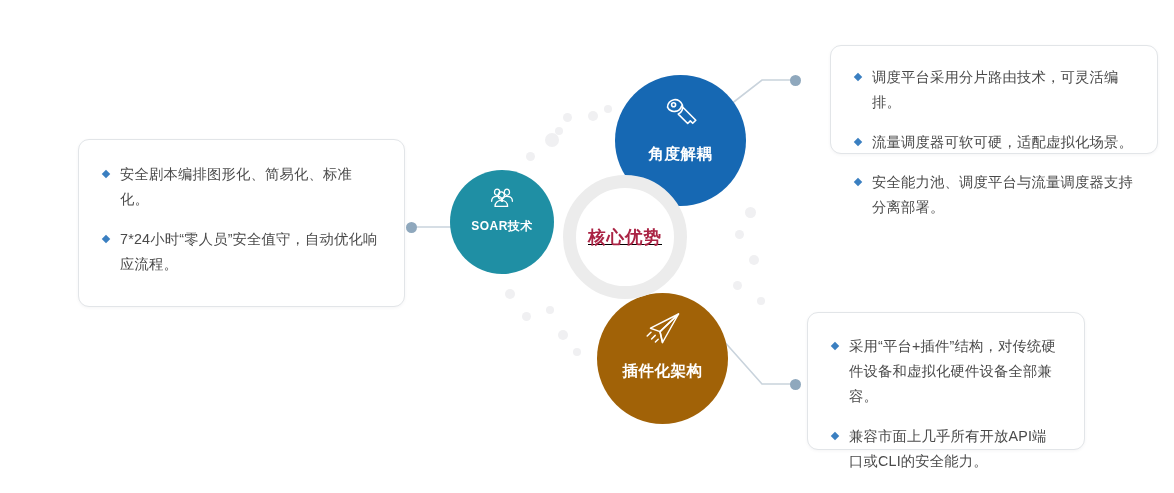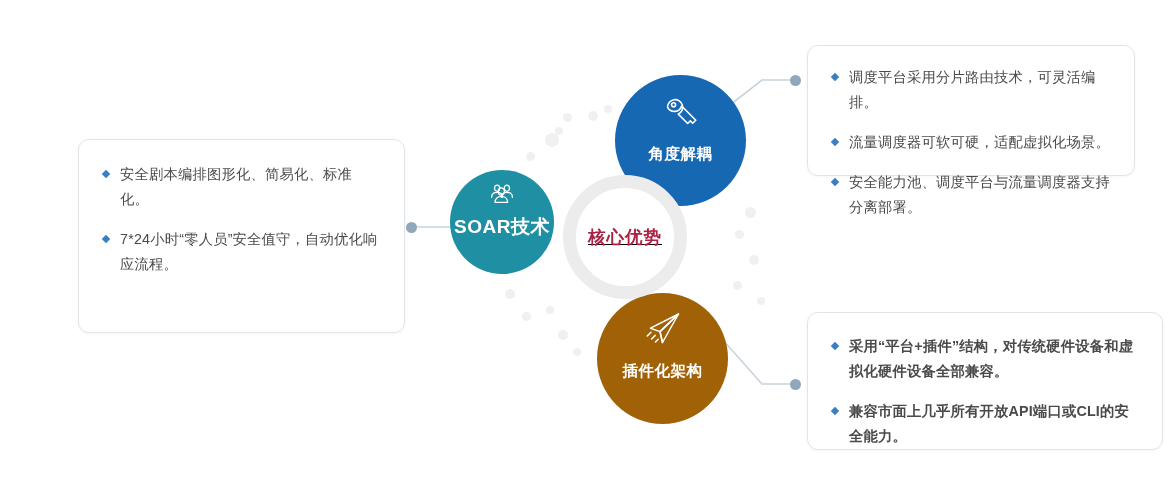--- a/index.html
+++ b/index.html
@@ -61,37 +61,36 @@
     width: 6px;
     height: 6px;
     background: #3a7fc1;
     transform: rotate(45deg);
   }
 
   #box-left {
     left: 78px;
     top: 139px;
     width: 327px;
-    height: 194px;
+    height: 168px;
     padding: 22px 26px 0 22px;
   }
   #box-top-right {
-    left: 807px;
+    left: 830px;
     top: 45px;
     width: 328px;
-    height: 131px;
+    height: 109px;
     padding: 19px 24px 0 22px;
   }
   #box-bottom-right {
     left: 807px;
     top: 312px;
-    width: 356px;
+    width: 278px;
     height: 138px;
     padding: 21px 24px 0 22px;
-    font-weight: bold;
   }
 
   
   .node-circle {
     position: absolute;
     border-radius: 50%;
     display: flex;
     flex-direction: column;
     align-items: center;
     justify-content: center;
@@ -110,21 +109,21 @@
   #circle-soar {
     left: 450px;
     top: 170px;
     width: 104px;
     height: 104px;
     background: #1f8fa4;
     padding-bottom: 22px;
     box-sizing: border-box;
     z-index: 3;
   }
-  #circle-soar .node-label { font-size: 19px; }
+  #circle-soar .node-label { font-size: 12px; }
   #circle-soar .node-icon { margin-bottom: 5px; }
 
   #circle-angle {
     left: 615px;
     top: 75px;
     width: 131px;
     height: 131px;
     background: #1668b3;
     padding-bottom: 22px;
     box-sizing: border-box;

